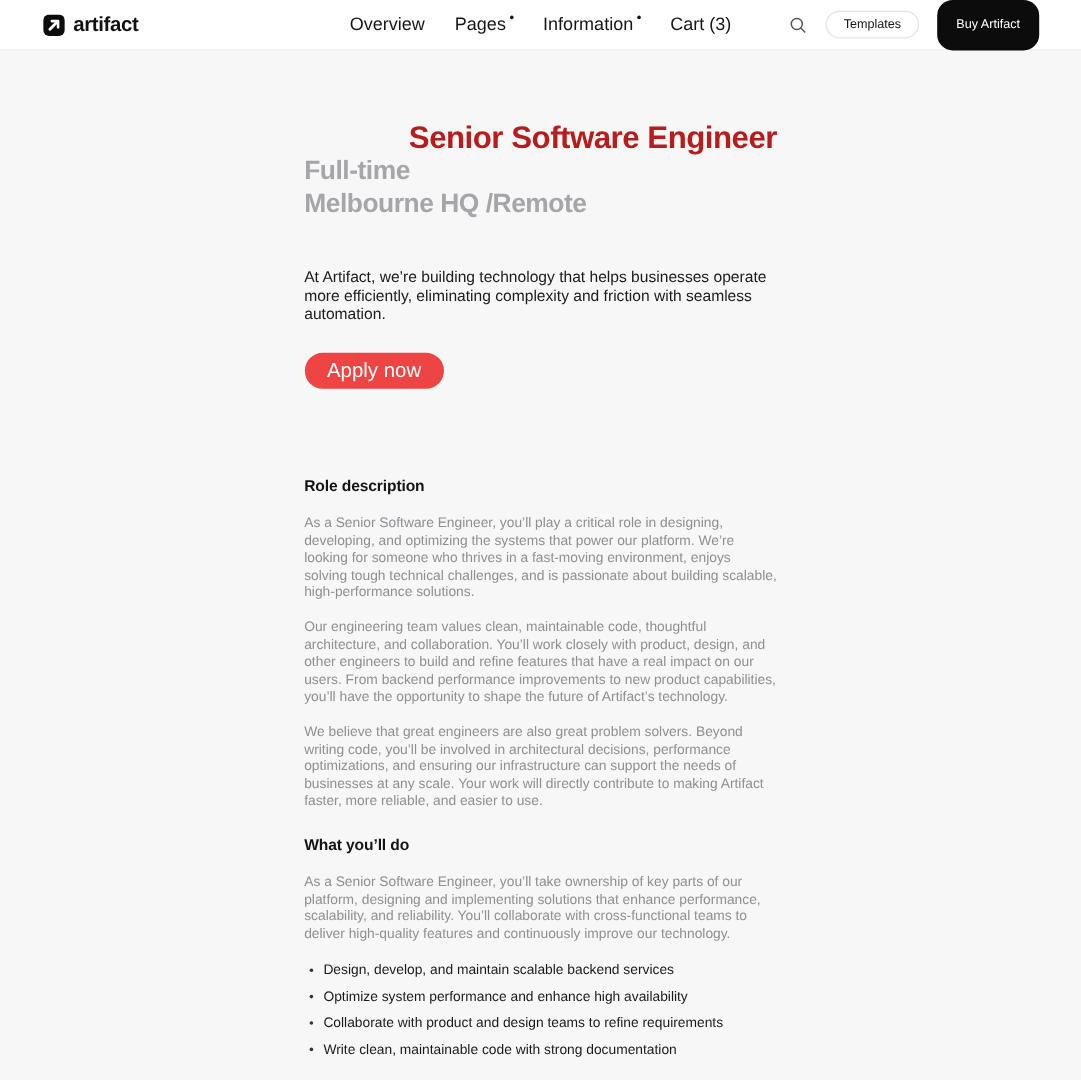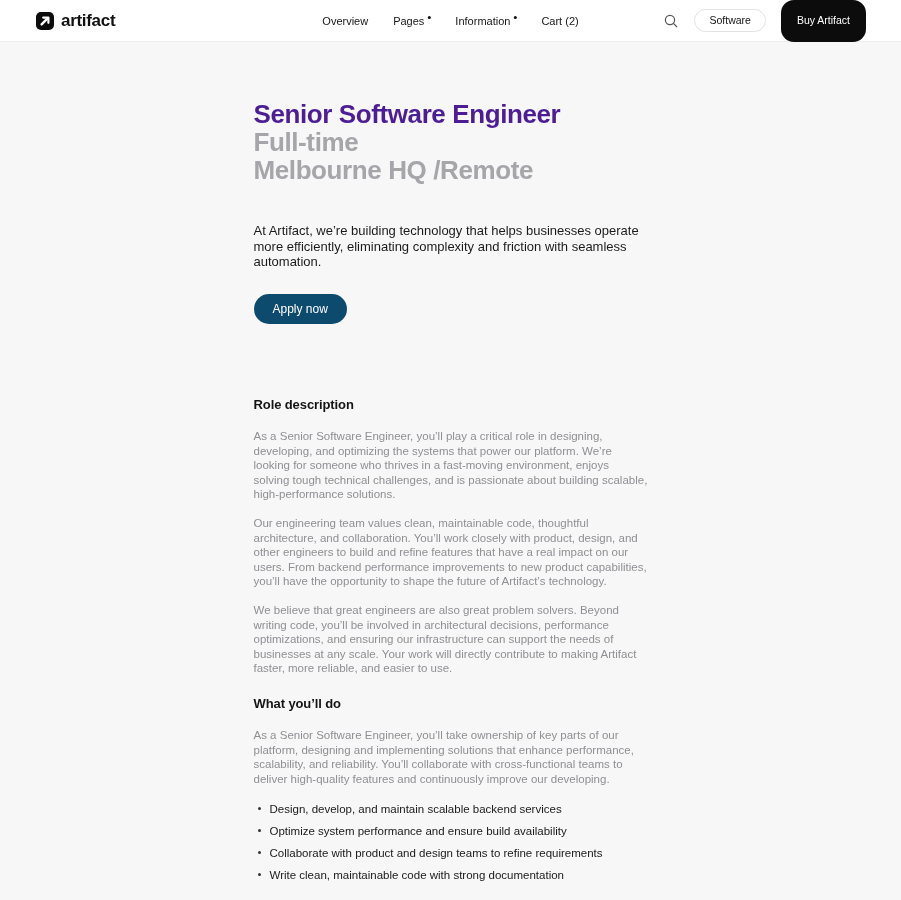--- a/index.html
+++ b/index.html
@@ -25,21 +25,21 @@
   .logo-mark { width: 18px; height: 18px; display: inline-flex; }
   .brand-name {
     font-size: 17px; font-weight: 600; letter-spacing: -0.3px; color: #111;
   }
   .primary-nav {
     position: absolute; left: 50%; top: 0; height: 100%;
     transform: translateX(-50%);
     display: flex; align-items: center; gap: 25px;
   }
   .nav-item {
-    font-size: 11px; color: #161616; text-decoration: none;
+    font-size: 15px; color: #161616; text-decoration: none;
     display: inline-flex; align-items: flex-start; cursor: pointer;
     white-space: nowrap;
   }
   .nav-dot {
     width: 3px; height: 3px; border-radius: 50%;
     background: #111; display: inline-block;
     margin-left: 3px; margin-top: 1px;
   }
   .header-right { margin-left: auto; display: flex; align-items: center; gap: 15px; }
   .search-btn { width: 16px; height: 16px; display: inline-flex; cursor: pointer; }
@@ -54,37 +54,37 @@
     height: 23px; padding: 0 14px; border-radius: 12px;
   }
   .btn-dark {
     background: #0c0c0c; color: #ffffff;
     height: 42px; padding: 0 16px; border-radius: 13px;
   }
   
   .content { width: 394px; margin: 58px auto 0; }
   .job-title {
     font-size: 26px; line-height: 28px; font-weight: 600;
-    letter-spacing: -0.4px; color: #4c1d95;
+    letter-spacing: -0.4px; color: #b91c1c; text-align: right;
   }
   .job-sub {
-    font-size: 26px; line-height: 28px; font-weight: 600;
+    font-size: 22px; line-height: 28px; font-weight: 600;
     letter-spacing: -0.4px; color: #a5a5aa;
   }
   .job-intro {
     margin-top: 39px;
     font-size: 13px; line-height: 15.7px; color: #1b1b1b;
   }
   .apply-btn {
     margin-top: 24px;
-    background: #0c4a6e; color: #fff;
+    background: #ef4444; color: #fff;
     border: none; border-radius: 16px;
     height: 30px; padding: 0 19px;
     font-family: "Liberation Sans", sans-serif;
-    font-size: 12px; cursor: pointer;
+    font-size: 17px; cursor: pointer;
   }
   .section { margin-top: 73px; }
   .section + .section { margin-top: 20px; }
   .section-heading {
     font-size: 13px; font-weight: 700; color: #141414;
     margin-bottom: 17px; letter-spacing: -0.1px;
   }
   .section p {
     font-size: 11.5px; line-height: 14.6px;
     color: #8f8f94; margin-bottom: 14px;
@@ -122,32 +122,32 @@
     </a>
     <a class="nav-item">
       <span>Pages</span>
       <span class="nav-dot"></span>
     </a>
     <a class="nav-item">
       <span>Information</span>
       <span class="nav-dot"></span>
     </a>
     <a class="nav-item">
-      <span>Cart (2)</span>
+      <span>Cart (3)</span>
     </a>
   </nav>
 
   <div class="header-right">
     <span class="search-btn">
       <svg viewBox="0 0 16 16" width="16" height="16" fill="none" stroke="#555" stroke-width="1.2">
         <circle cx="7" cy="7" r="4.6"></circle>
         <line x1="10.4" y1="10.4" x2="14" y2="14"></line>
       </svg>
     </span>
-    <button class="btn btn-outline">Software</button>
+    <button class="btn btn-outline">Templates</button>
     <button class="btn btn-dark">Buy Artifact</button>
   </div>
 </header>
 
 <main class="content">
   <h1 class="job-title">Senior Software Engineer</h1>
   <div class="job-sub">Full-time</div>
   <div class="job-sub">Melbourne HQ /Remote</div>
 
   <p class="job-intro">At Artifact, we’re building technology that helps businesses operate more efficiently, eliminating complexity and friction with seamless automation.</p>
@@ -156,29 +156,29 @@
 
   <section class="section">
     <h2 class="section-heading">Role description</h2>
     <p>As a Senior Software Engineer, you’ll play a critical role in designing, developing, and optimizing the systems that power our platform. We’re looking for someone who thrives in a fast-moving environment, enjoys solving tough technical challenges, and is passionate about building scalable, high-performance solutions.</p>
     <p>Our engineering team values clean, maintainable code, thoughtful architecture, and collaboration. You’ll work closely with product, design, and other engineers to build and refine features that have a real impact on our users. From backend performance improvements to new product capabilities, you’ll have the opportunity to shape the future of Artifact’s technology.</p>
     <p>We believe that great engineers are also great problem solvers. Beyond writing code, you’ll be involved in architectural decisions, performance optimizations, and ensuring our infrastructure can support the needs of businesses at any scale. Your work will directly contribute to making Artifact faster, more reliable, and easier to use.</p>
   </section>
 
   <section class="section">
     <h2 class="section-heading">What you’ll do</h2>
-    <p>As a Senior Software Engineer, you’ll take ownership of key parts of our platform, designing and implementing solutions that enhance performance, scalability, and reliability. You’ll collaborate with cross-functional teams to deliver high-quality features and continuously improve our developing.</p>
+    <p>As a Senior Software Engineer, you’ll take ownership of key parts of our platform, designing and implementing solutions that enhance performance, scalability, and reliability. You’ll collaborate with cross-functional teams to deliver high-quality features and continuously improve our technology.</p>
     <ul class="bullet-list">
       <li class="bullet-item">
         <span class="bullet-dot"></span>
         <span>Design, develop, and maintain scalable backend services</span>
       </li>
       <li class="bullet-item">
         <span class="bullet-dot"></span>
-        <span>Optimize system performance and ensure build availability</span>
+        <span>Optimize system performance and enhance high availability</span>
       </li>
       <li class="bullet-item">
         <span class="bullet-dot"></span>
         <span>Collaborate with product and design teams to refine requirements</span>
       </li>
       <li class="bullet-item">
         <span class="bullet-dot"></span>
         <span>Write clean, maintainable code with strong documentation</span>
       </li>
     </ul>

